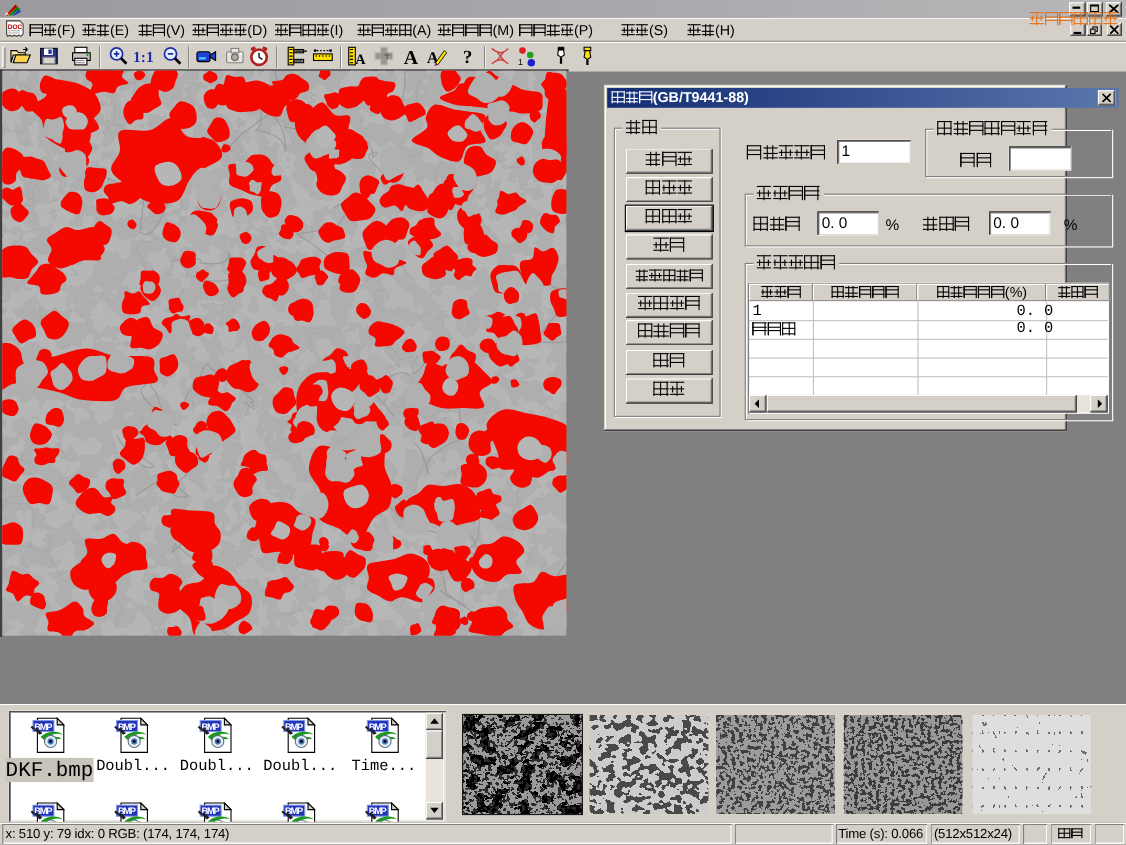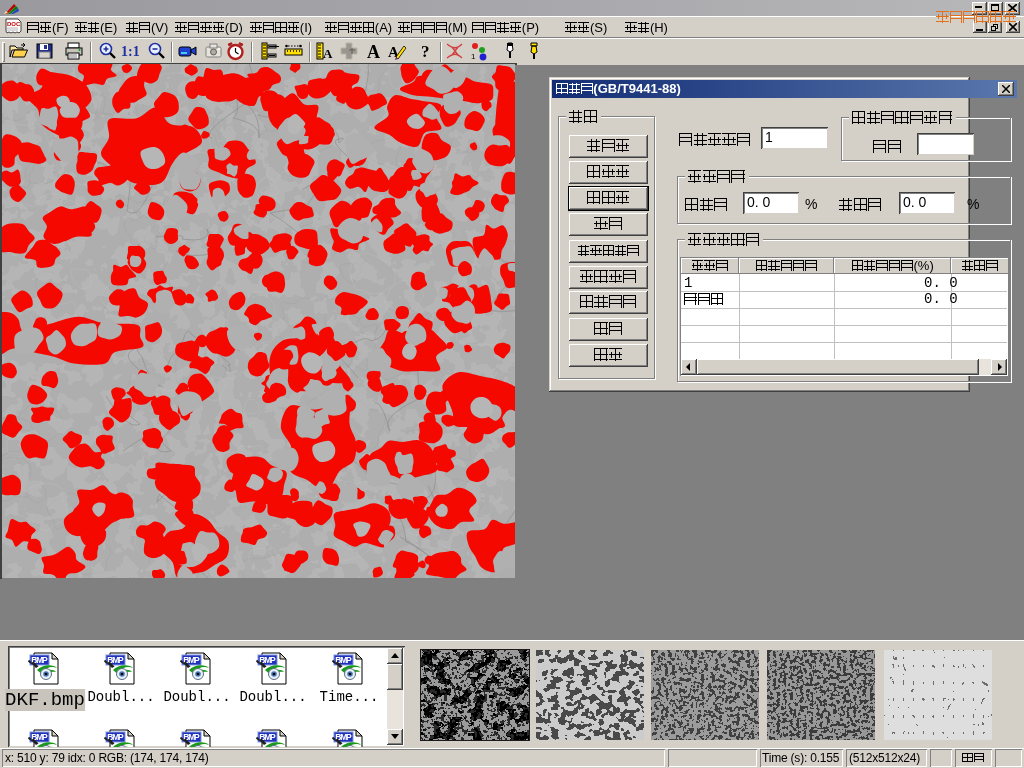--- a/index.html
+++ b/index.html
@@ -1032,17 +1032,17 @@
           <feFuncA type="discrete" tableValues="0 1"></feFuncA>
         </feComponentTransfer>
 <feFlood flood-color="#6e6e6e" result="c"></feFlood>
         <feComposite in="c" in2="th" operator="in"></feComposite>
 </filter>
 </defs>
   </svg>
 <div class="abs" style="left:0;top:748px;width:1024px;height:20px;background:#d4d0c8;box-shadow:inset 0 1px 0 #fff"></div>
 <div class="sbar" style="left:2px;top:749px;width:663px;height:18px">x: 510 y: 79 idx: 0 RGB: (174, 174, 174)</div>
 <div class="sbar" style="left:668px;top:749px;width:89px;height:18px"></div>
-<div class="sbar" style="left:760px;top:749px;width:83px;height:18px;padding-left:2px">Time (s): 0.155</div>
+<div class="sbar" style="left:760px;top:749px;width:83px;height:18px;padding-left:2px">Time (s): 0.066</div>
 <div class="sbar" style="left:846px;top:749px;width:81px;height:18px">(512x512x24)</div>
 <div class="sbar" style="left:930px;top:749px;width:22px;height:18px"></div>
 <div class="sbar" style="left:955px;top:749px;width:37px;height:18px;text-align:center;padding-left:0"><i class="z za"></i><i class="z zb"></i></div>
 <div class="sbar" style="left:995px;top:749px;width:27px;height:18px"></div>
 <div class="abs" style="left:936px;top:9px;font-size:14px;font-weight:bold;color:#e2701c;z-index:50;white-space:nowrap"><i class="z zc"></i><i class="z zb"></i><i class="z zb"></i><i class="z za"></i><i class="z za"></i><i class="z zc"></i></div>
 </body></html>

